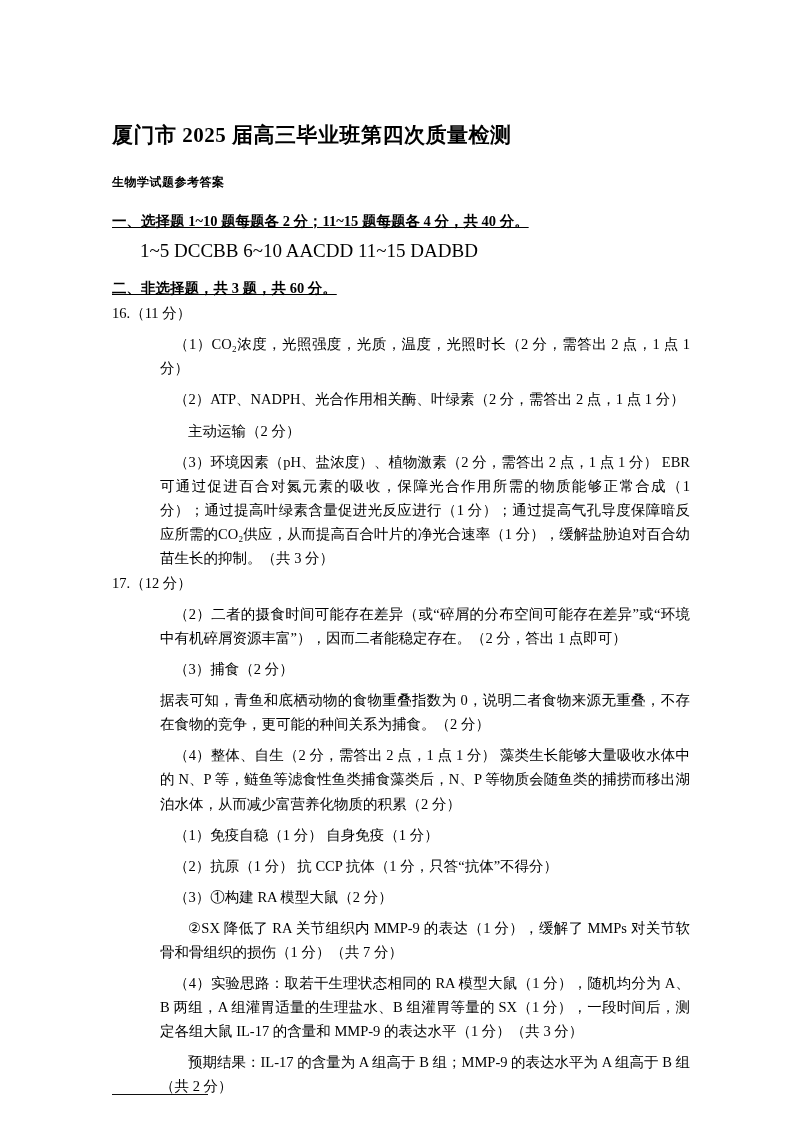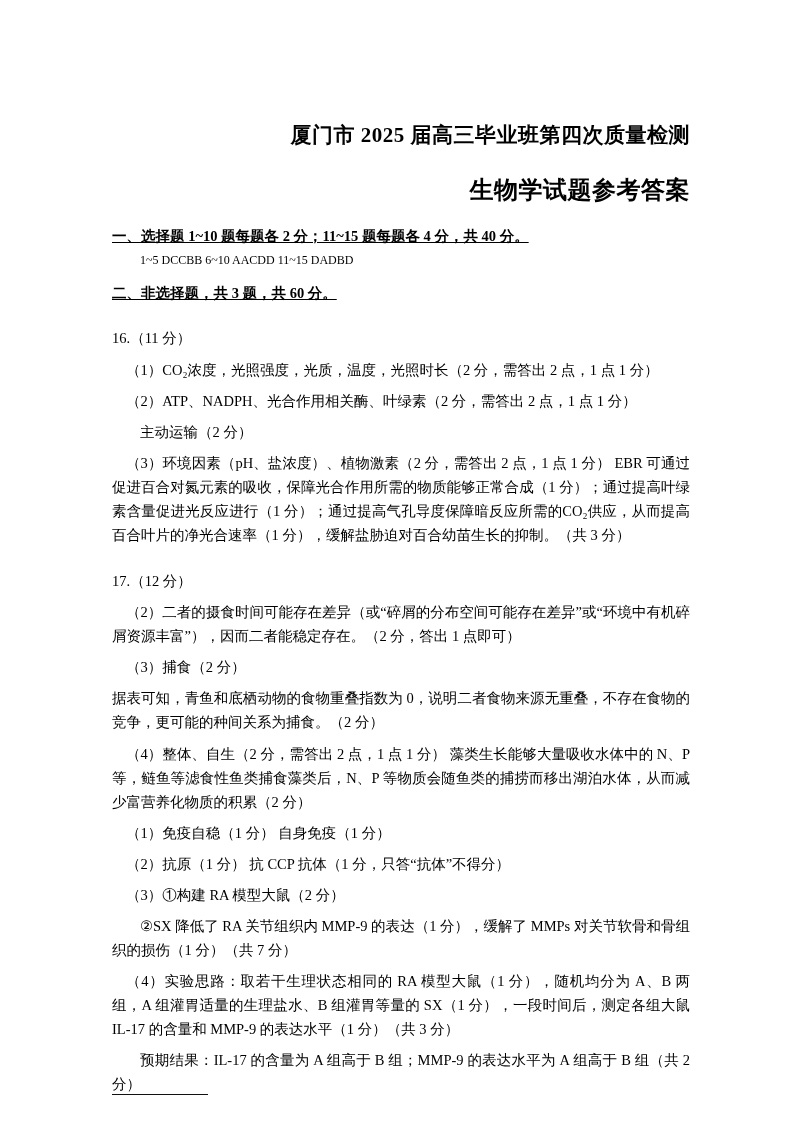--- a/index.html
+++ b/index.html
@@ -22,70 +22,71 @@
     padding: 0;
     overflow: hidden;
   }
   .doc-body {
     position: absolute;
     left: 112px;
     top: 0;
     width: 578px;
   }
   .title-main {
-    text-align: right;
+    text-align: left;
     font-size: 21px;
     font-weight: bold;
     letter-spacing: 0.5px;
     margin-top: 122px;
     line-height: 1.3;
   }
   .title-sub {
-    text-align: right;
-    font-size: 24px;
+    text-align: left;
+    font-size: 12px;
     font-weight: bold;
     letter-spacing: 0.5px;
     margin-top: 26px;
     line-height: 1.3;
   }
   .section-head {
     font-size: 14.5px;
     font-weight: bold;
     margin-top: 20px;
     line-height: 1.5;
     text-decoration: underline;
   }
   .section-head.tight {
     margin-top: 12px;
   }
   .ans-line {
-    font-size: 12px;
+    font-size: 19px;
     line-height: 1.62;
     margin-top: 3px;
     text-indent: 28px;
   }
   .para {
     font-size: 14.5px;
     line-height: 1.66;
     margin-top: 7px;
     text-align: justify;
+    margin-left: 48px;
   }
   .para.indent1 {
     text-indent: 14px;
   }
   .para.indent2 {
     text-indent: 28px;
   }
   .para.noindent {
     text-indent: 0;
   }
   .q-head {
     font-size: 14.5px;
     font-weight: normal;
-    margin-top: 23px;
+    margin-top: 2px;
     line-height: 1.6;
   }
   .footer-rule {
     position: absolute;
     left: 112px;
     bottom: 36px;
     width: 96px;
     height: 0;
     border-top: 1px solid #111;
   }

